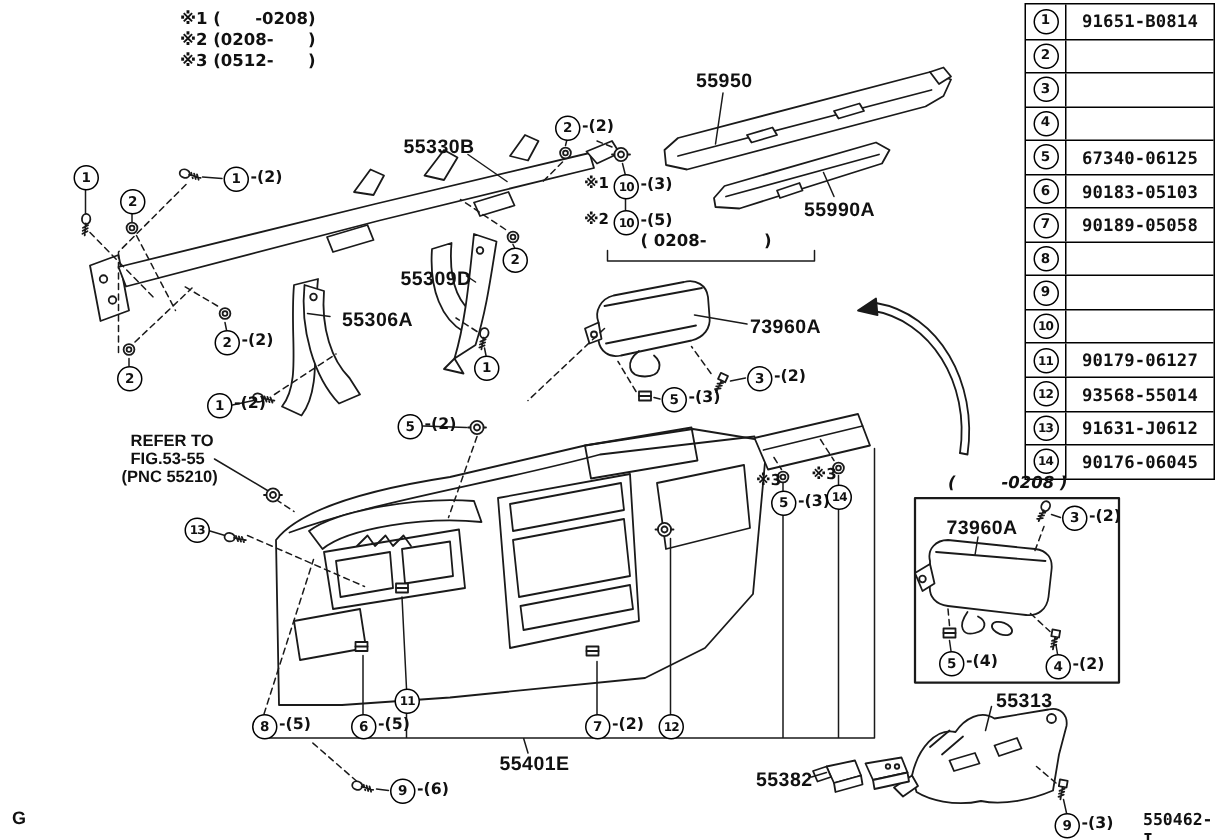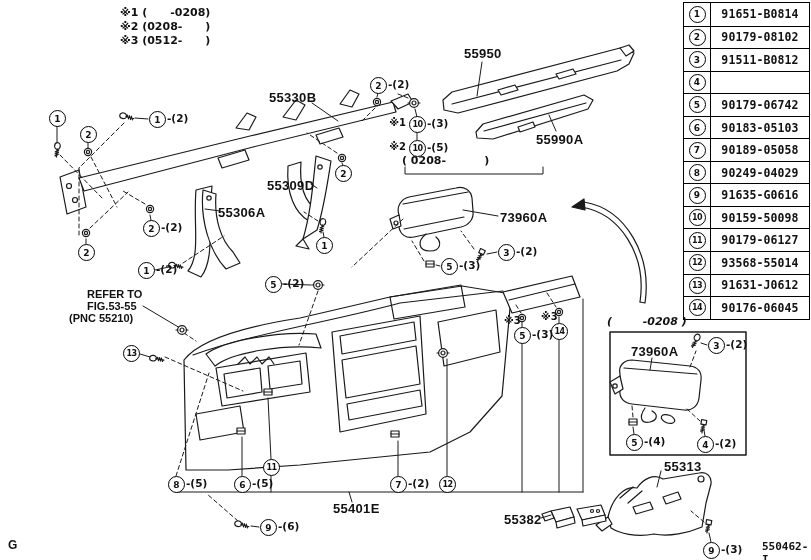--- a/index.html
+++ b/index.html
@@ -17,21 +17,21 @@
   .ppart{flex:1;display:flex;align-items:center;justify-content:center;
          font:bold 11.5px "DejaVu Sans Mono",monospace;letter-spacing:0.1px;}
   .circ{width:15px;height:15px;border:1.4px solid #000;border-radius:50%;
         font:bold 9px "DejaVu Sans",sans-serif;display:flex;align-items:center;
         justify-content:center;background:#fff;box-sizing:content-box;}
   .circ.two{font-size:8px;letter-spacing:-0.5px;}
   
   .plabel{position:absolute;font:bold 13px "Liberation Sans",sans-serif;
           letter-spacing:0.3px;white-space:nowrap;}
   .note{position:absolute;font:bold 11px "Liberation Sans",sans-serif;white-space:pre;}
-  .rtag{position:absolute;font:bold 11px "DejaVu Sans",sans-serif;white-space:pre;}
+  .rtag{position:absolute;font:bold 11px "DejaVu Sans",sans-serif;white-space:pre;margin-left:25px;}
   #legend{position:absolute;left:84px;top:6px;font:bold 11px "DejaVu Sans",sans-serif;
           line-height:14px;white-space:pre;margin-left:36px;}
   #corner-letter{position:absolute;left:8px;top:538px;font:bold 12px "Liberation Sans",sans-serif;}
   #footer-code{position:absolute;left:762px;top:540px;font:bold 11px "DejaVu Sans Mono",monospace;}
   
   .callout{position:absolute;width:15px;height:15px;}
   .callout .circ{position:absolute;left:0;top:0;}
   .callout .qty{position:absolute;left:100%;top:1px;margin-left:3px;
                 font:bold 10.5px "DejaVu Sans",sans-serif;white-space:nowrap;}
   .callout .prefix{position:absolute;right:100%;top:1px;margin-right:3px;
@@ -188,68 +188,63 @@
       <div class="prow">
         <div class="pnum">
           <span class="circ">1</span>
         </div>
         <div class="ppart">91651-B0814</div>
       </div>
       <div class="prow">
         <div class="pnum">
           <span class="circ">2</span>
         </div>
-        <div class="ppart">90179-08102</div>
       </div>
       <div class="prow">
         <div class="pnum">
           <span class="circ">3</span>
         </div>
-        <div class="ppart">91511-B0812</div>
       </div>
       <div class="prow">
         <div class="pnum">
           <span class="circ">4</span>
         </div>
       </div>
       <div class="prow">
         <div class="pnum">
           <span class="circ">5</span>
         </div>
-        <div class="ppart">90179-06742</div>
+        <div class="ppart">67340-06125</div>
       </div>
       <div class="prow">
         <div class="pnum">
           <span class="circ">6</span>
         </div>
         <div class="ppart">90183-05103</div>
       </div>
       <div class="prow">
         <div class="pnum">
           <span class="circ">7</span>
         </div>
         <div class="ppart">90189-05058</div>
       </div>
       <div class="prow">
         <div class="pnum">
           <span class="circ">8</span>
         </div>
-        <div class="ppart">90249-04029</div>
       </div>
       <div class="prow">
         <div class="pnum">
           <span class="circ">9</span>
         </div>
-        <div class="ppart">91635-G0616</div>
       </div>
       <div class="prow">
         <div class="pnum">
           <span class="circ two">10</span>
         </div>
-        <div class="ppart">90159-50098</div>
       </div>
       <div class="prow">
         <div class="pnum">
           <span class="circ two">11</span>
         </div>
         <div class="ppart">90179-06127</div>
       </div>
       <div class="prow">
         <div class="pnum">
           <span class="circ two">12</span>
@@ -271,31 +266,31 @@
     </div>
 
   <div id="corner-letter">G</div>
   <div id="footer-code">550462-I</div>
 
   <div id="label-layer">
       <span class="plabel" style="left: 464px; top: 46px; text-align: center;">55950</span>
       <span class="plabel" style="left: 536px; top: 132px;">55990A</span>
       <span class="plabel" style="left: 269px; top: 90px;">55330B</span>
       <span class="plabel" style="left: 267px; top: 178px;">55309D</span>
-      <span class="plabel" style="left: 218px; top: 205px;">55306A</span>
+      <span class="plabel" style="left: 228px; top: 205px;">55306A</span>
       <span class="plabel" style="left: 500px; top: 210px;">73960A</span>
       <span class="plabel" style="left: 631px; top: 344px;">73960A</span>
       <span class="plabel" style="left: 664px; top: 459px;">55313</span>
       <span class="plabel" style="left: 504px; top: 512px;">55382</span>
       <span class="plabel" style="left: 333px; top: 501px;">55401E</span>
     </div>
   <div id="note-layer">
       <span class="note" style="left: 87px; top: 288px;">REFER TO</span>
       <span class="note" style="left: 87px; top: 300px;">FIG.53-55</span>
-      <span class="note" style="left: 69px; top: 312px;">(PNC 55210)</span>
+      <span class="note" style="left: 81px; top: 312px;">(PNC 55210)</span>
       <span class="rtag" style="left: 402px; top: 154px;">( 0208-          )</span>
       <span class="rtag" style="left: 607px; top: 315px; font-style: italic;">(        -0208 )</span>
     </div>
   <div id="callout-layer">
       <div class="callout" style="left: 49px; top: 110px;">
         <span class="circ">1</span>
       </div>
       <div class="callout" style="left: 80px; top: 126px;">
         <span class="circ">2</span>
       </div>

